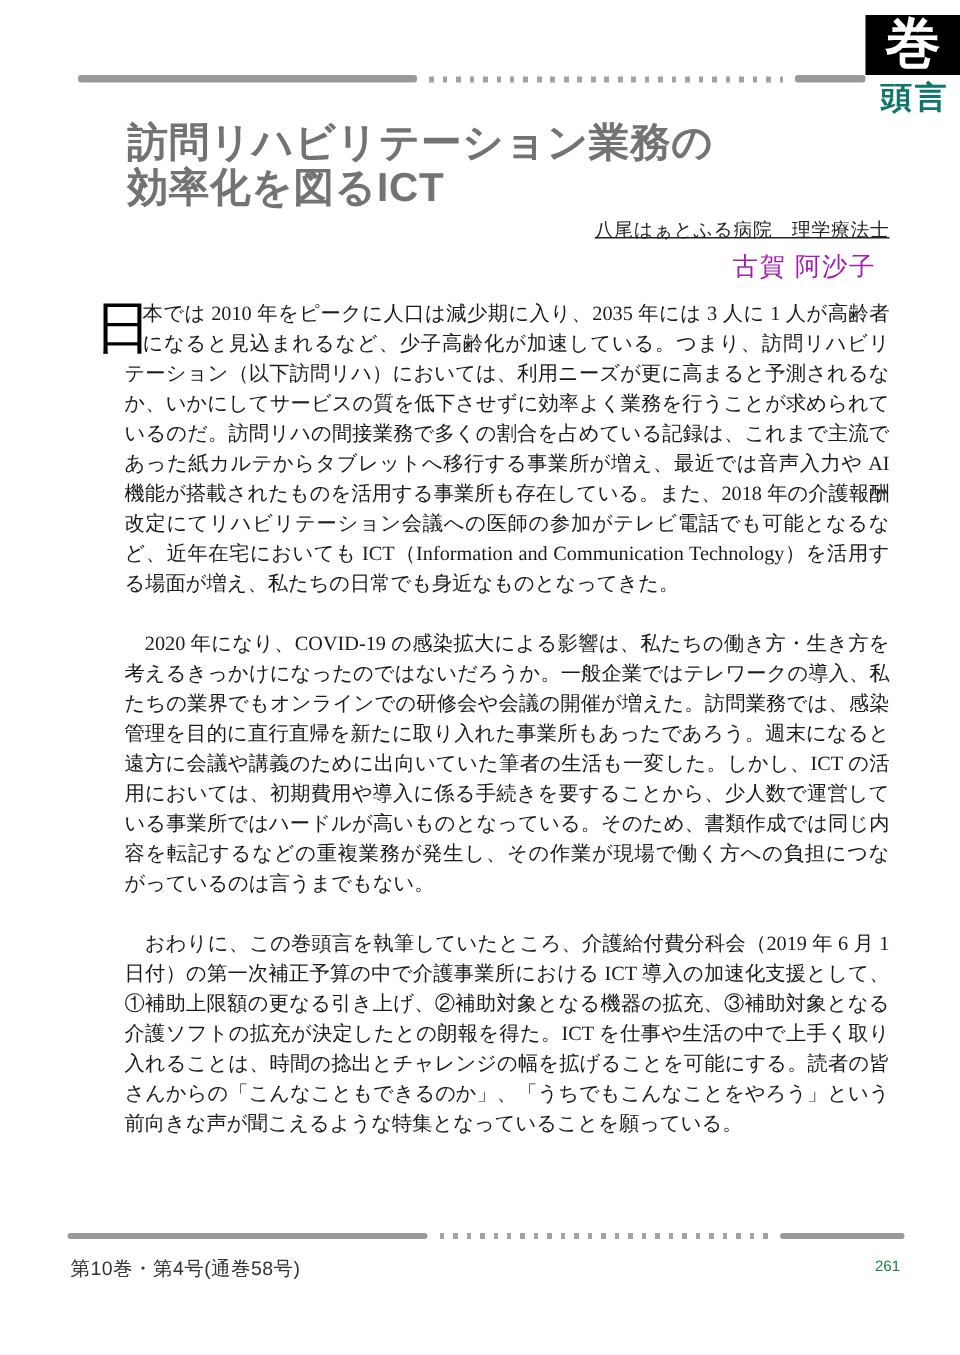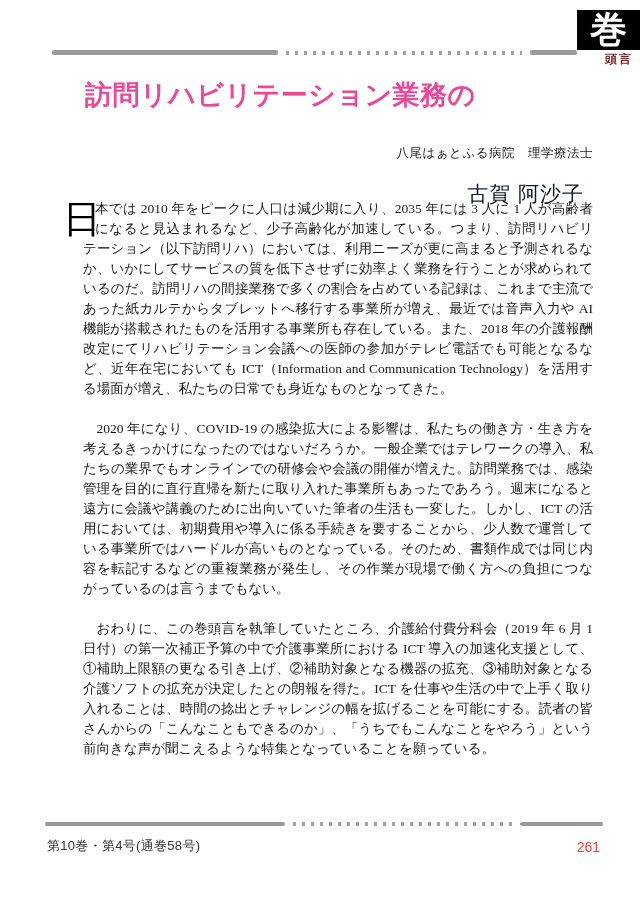--- a/index.html
+++ b/index.html
@@ -17,21 +17,21 @@
   .corner-box {
     position:absolute; top:10px; right:0; width:63px; height:40px;
     background:#000; color:#fff;
     display:flex; align-items:center; justify-content:center;
     font-family:"Liberation Serif","DejaVu Serif",serif;
     font-weight:bold; font-size:37px; line-height:40px;
   }
   .corner-label {
     position:absolute; top:51px; right:7px;
     font-family:"Liberation Sans","DejaVu Sans",sans-serif;
-    font-weight:900; font-size:12px; letter-spacing:2px; color:#7f1d1d;
+    font-weight:900; font-size:21px; letter-spacing:2px; color:#0f766e;
   }
 
   
   .rule { position:absolute; display:flex; align-items:center; }
   .rule-solid { background:#9a9a9a; height:5px; border-radius:2px; }
   .rule-dotted {
     flex:1; height:4px; margin:0 8px;
     background:repeating-linear-gradient(90deg,#a3a3a3 0 3px,transparent 3px 9px);
   }
   .header-rule { top:50px; left:52px; width:525px; height:5px; }
@@ -40,28 +40,28 @@
   .footer-rule { top:822px; left:45px; width:558px; height:4px; }
   .footer-rule .rule-solid { height:4px; }
   .footer-rule .seg1 { width:240px; }
   .footer-rule .seg2 { width:83px; }
 
   
   .title {
     position:absolute; top:80px; left:85px;
     font-family:"Liberation Sans","DejaVu Sans",sans-serif;
     font-weight:900; font-size:27px; line-height:30px;
-    letter-spacing:0.5px; color:#ec4899;
+    letter-spacing:0.5px; color:#737373;
   }
   .byline {
     position:absolute; top:145px; right:47px; text-align:right;
     font-family:"Liberation Sans","DejaVu Sans",sans-serif; color:#222;
   }
-  .affiliation { font-size:12.5px; letter-spacing:0.5px; }
-  .author { font-size:21px; margin-top:18px; padding-right:9px; letter-spacing:1px; color:#0f172a; }
+  .affiliation { font-size:12.5px; letter-spacing:0.5px;text-decoration:underline; }
+  .author { font-size:17px; margin-top:4px; padding-right:9px; letter-spacing:1px; color:#a21caf; }
 
   
   .body-text {
     position:absolute; top:199px; left:83px; width:510px;
     font-size:13.5px; line-height:20px;
     text-align:justify; text-justify:inter-ideograph;
     line-break:strict; color:#1a1a1a;
   }
   .body-text p { margin:0 0 20px 0; text-indent:1em; }
   .body-text p.first { text-indent:0; }
@@ -74,41 +74,42 @@
 
   
   .footer-issue {
     position:absolute; top:837px; left:47px;
     font-family:"Liberation Sans","DejaVu Sans",sans-serif;
     font-size:13px; color:#333; letter-spacing:0.3px;
   }
   .page-number {
     position:absolute; top:839px; right:40px;
     font-family:"Liberation Sans","DejaVu Sans",sans-serif;
-    font-size:14px; color:#ef4444;
+    font-size:10px; color:#15803d;
   }
 </style>
 </head>
 <body>
 
 <div class="page">
 
   <div class="rule header-rule">
     <span class="rule-solid seg1"></span>
     <span class="rule-dotted"></span>
     <span class="rule-solid seg2"></span>
   </div>
 
   <div class="corner-box">
     <span>巻</span>
   </div>
   <div class="corner-label">頭言</div>
 
   <h1 class="title">
     <span>訪問リハビリテーション業務の</span><br>
+    <span>効率化を図るICT</span>
   </h1>
 
   <div class="byline">
     <div class="affiliation">八尾はぁとふる病院　理学療法士</div>
     <div class="author">古賀 阿沙子</div>
   </div>
 
   <div class="body-text">
     <p class="first">
       <span class="dropcap">日</span><span>本では 2010 年をピークに人口は減少期に入り、2035 年には 3 人に 1 人が高齢者になると見込まれるなど、少子高齢化が加速している。つまり、訪問リハビリテーション（以下訪問リハ）においては、利用ニーズが更に高まると予測されるなか、いかにしてサービスの質を低下させずに効率よく業務を行うことが求められているのだ。訪問リハの間接業務で多くの割合を占めている記録は、これまで主流であった紙カルテからタブレットへ移行する事業所が増え、最近では音声入力や AI 機能が搭載されたものを活用する事業所も存在している。また、2018 年の介護報酬改定にてリハビリテーション会議への医師の参加がテレビ電話でも可能となるなど、近年在宅においても ICT（Information and Communication Technology）を活用する場面が増え、私たちの日常でも身近なものとなってきた。</span>

